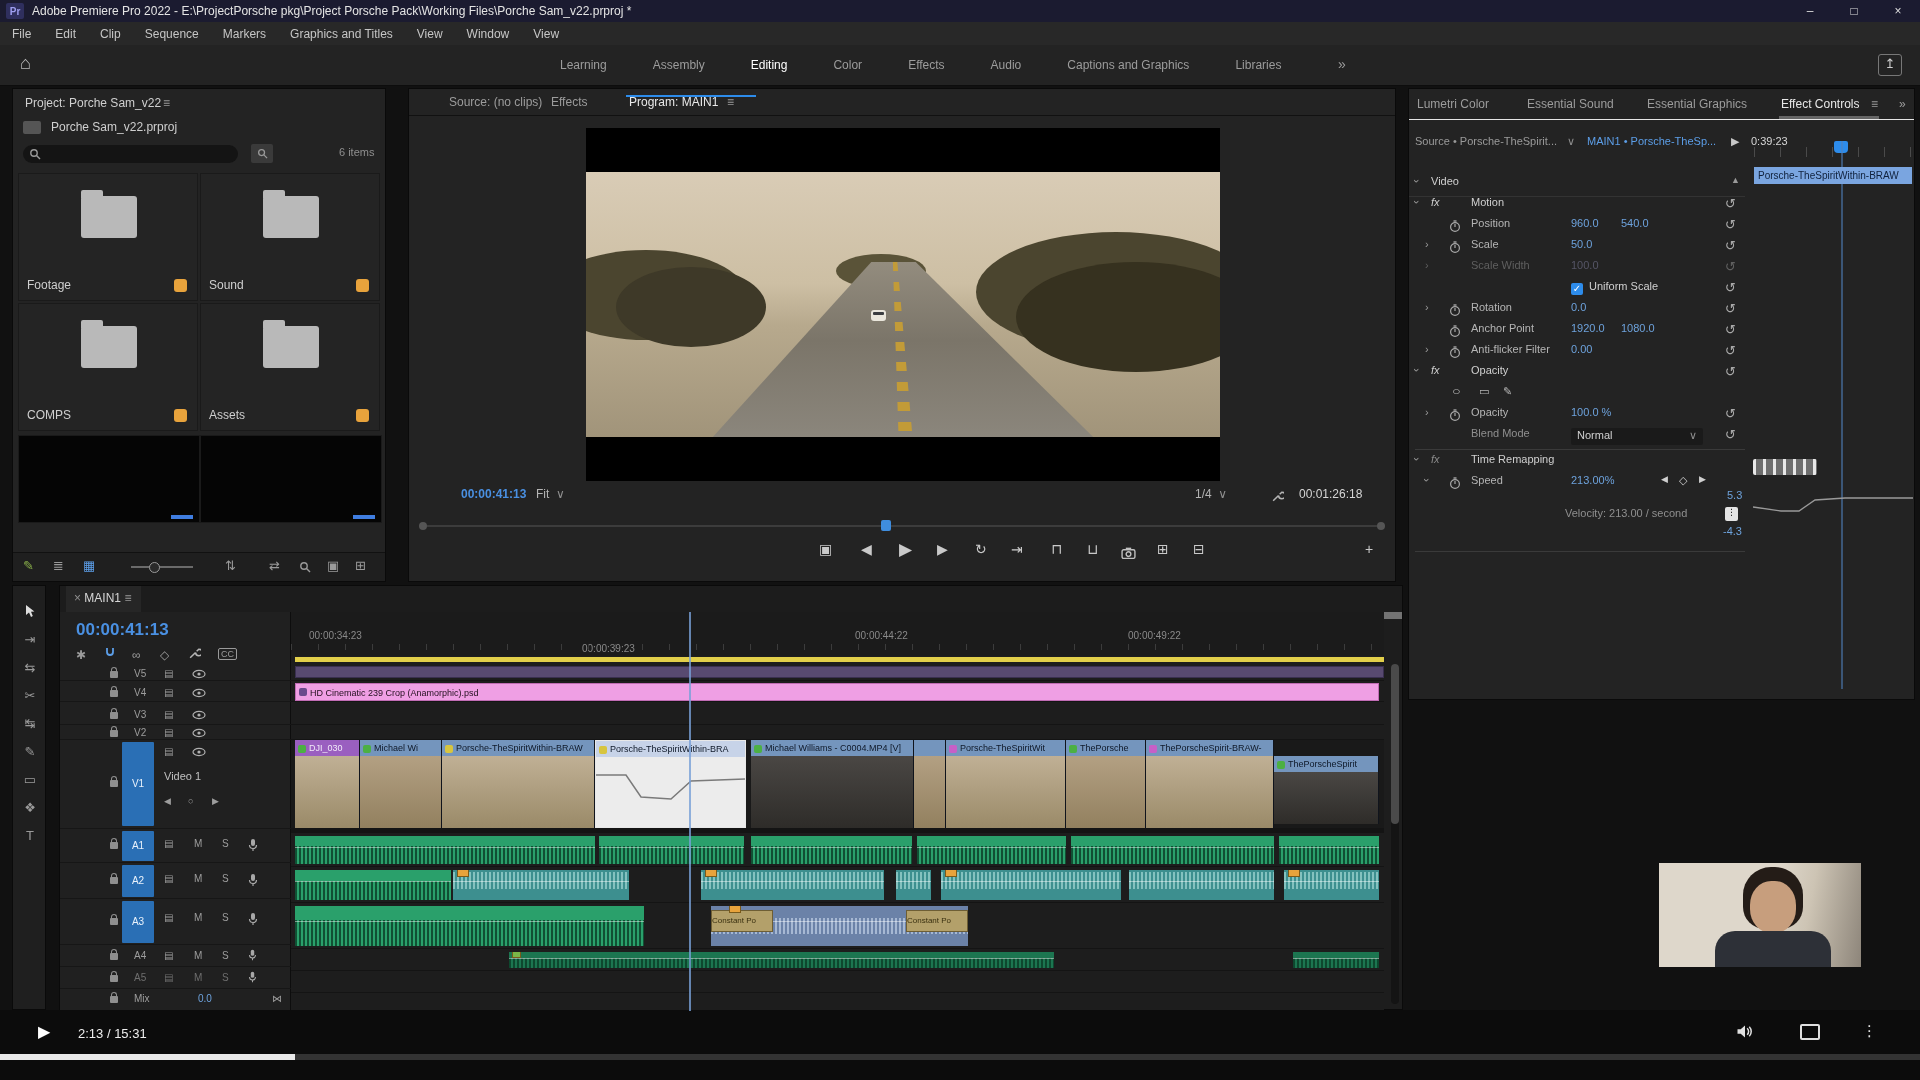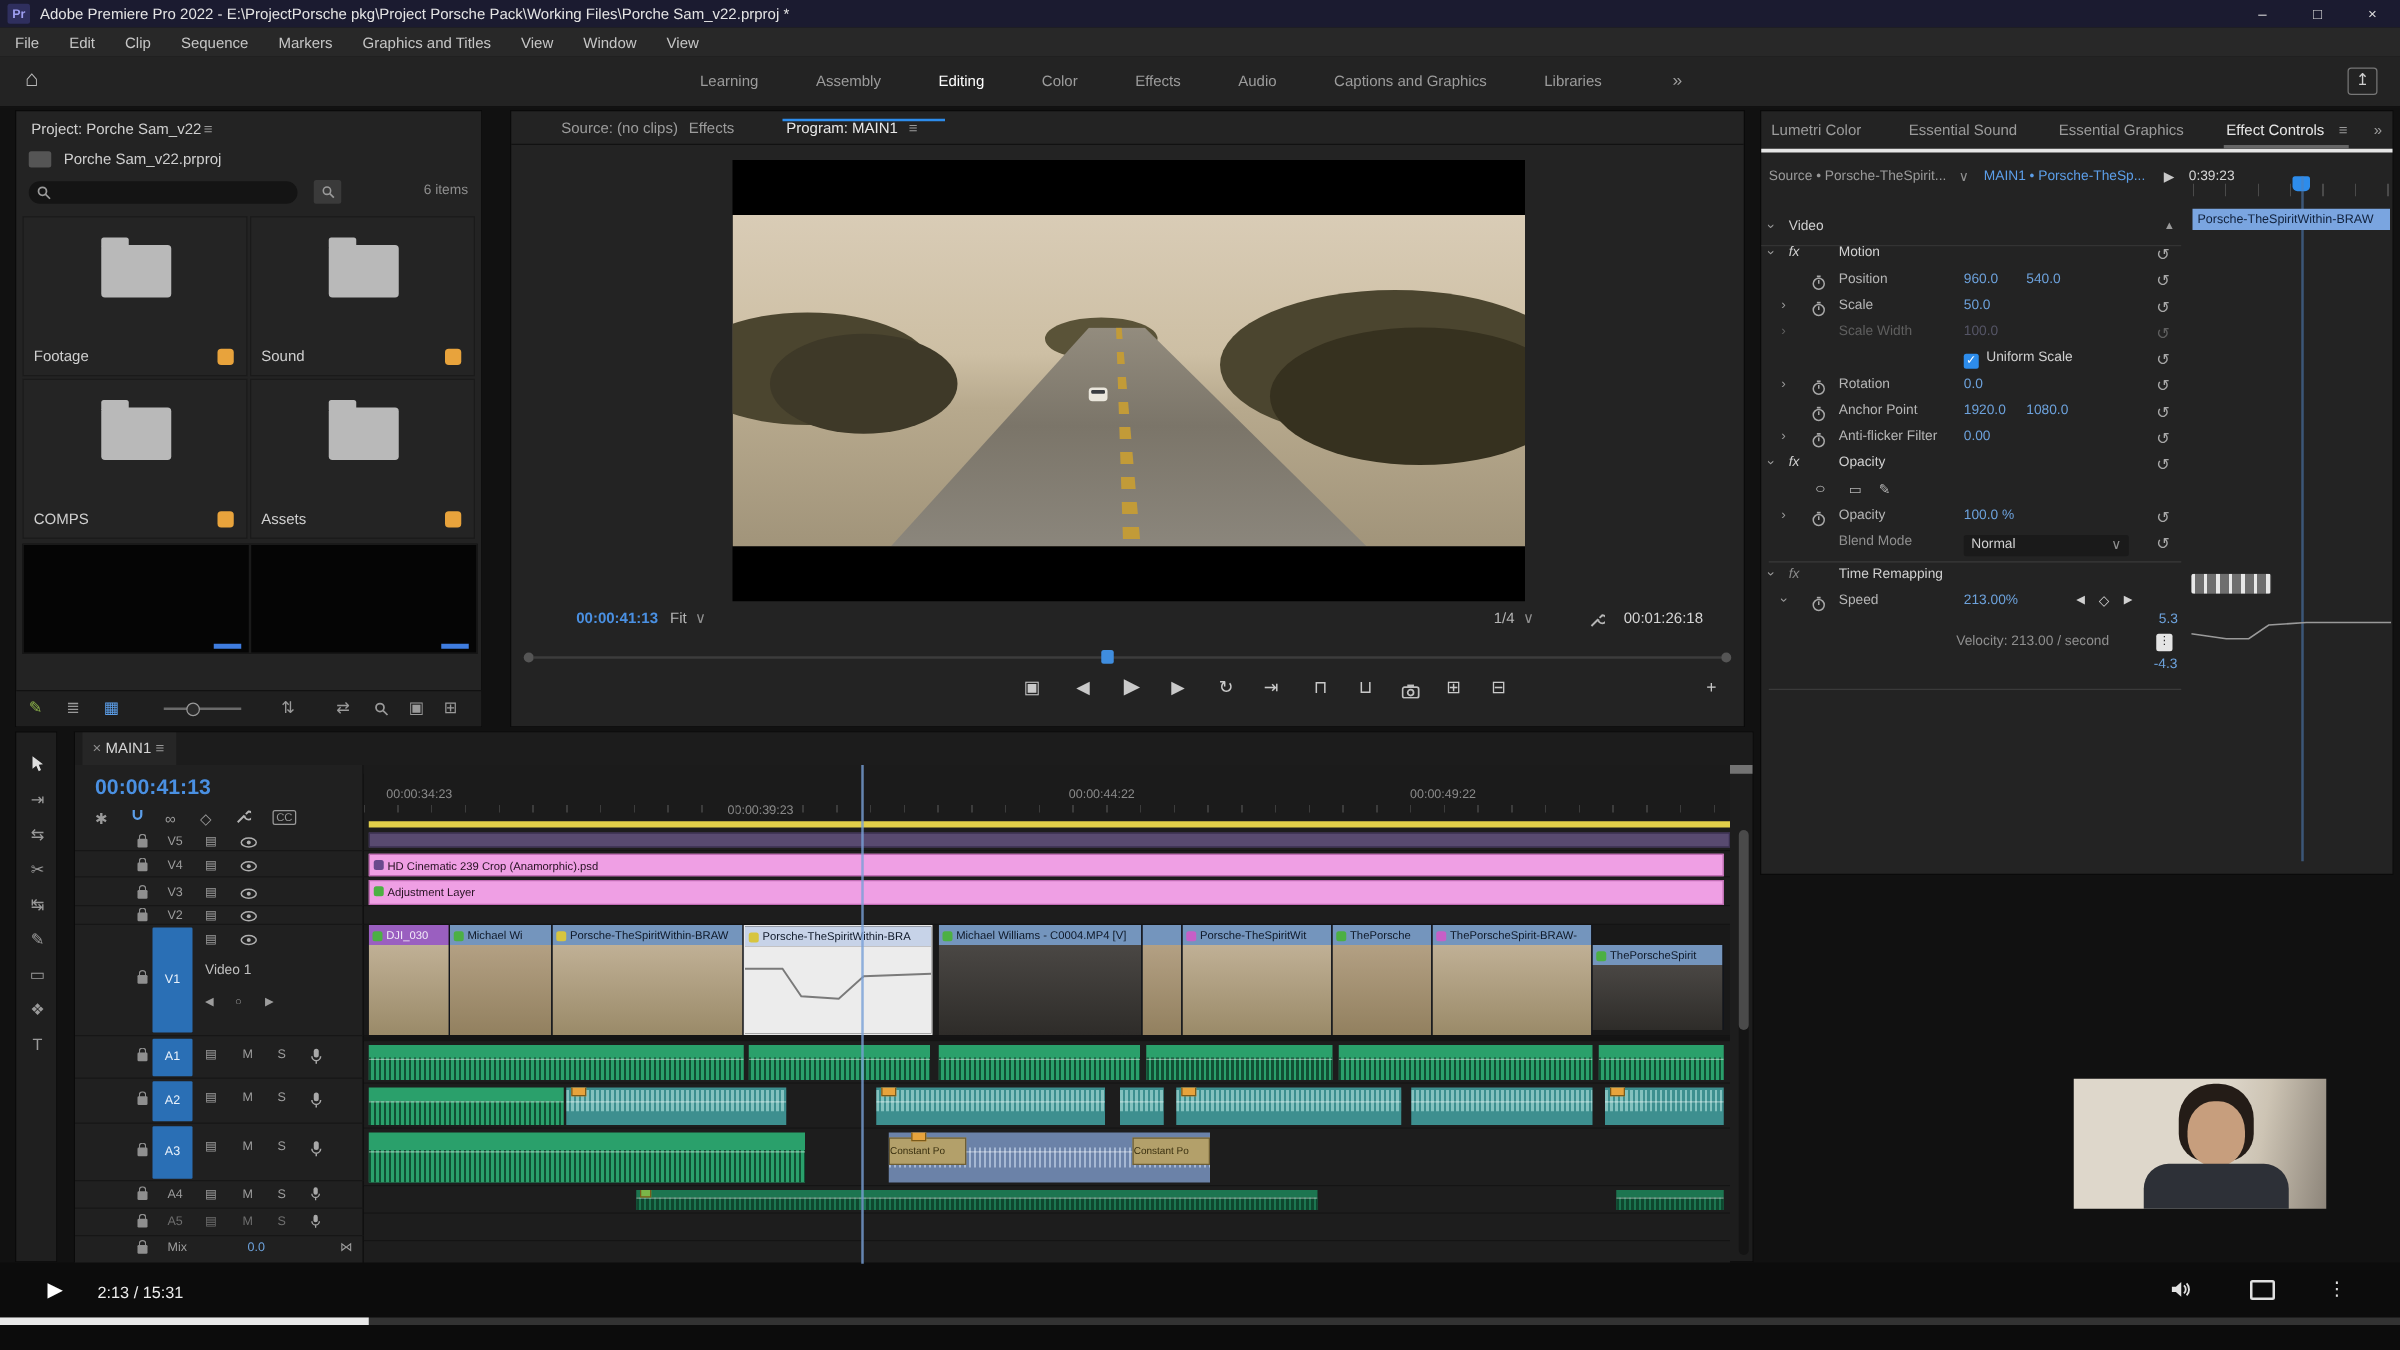--- a/index.html
+++ b/index.html
@@ -63,21 +63,21 @@
   .car i{position:absolute;left:2px;top:2px;width:11px;height:3px;background:#3a3c40;border-radius:1px;}
   .minfo{position:absolute;left:0;top:398px;width:100%;height:24px;font-size:12px;}
   .dd{position:absolute;top:0;height:18px;color:#b5b5b5;}
   .mscrub{position:absolute;left:10px;top:430px;width:966px;height:14px;}
   .mscrub .line{position:absolute;left:8px;right:8px;top:6px;height:2px;background:#3c3c3c;}
   .mscrub .dotl,.mscrub .dotr{position:absolute;top:3px;width:8px;height:8px;border-radius:50%;background:#555;}
   .mscrub .ph{position:absolute;top:1px;width:10px;height:11px;background:#3f8dde;border-radius:2px;}
   .mtransport{position:absolute;left:0;top:448px;width:100%;height:32px;color:#c9c9c9;}
   .mtransport span{position:absolute;top:4px;font-size:14px;}
   
-  .fxtabs{position:absolute;left:0;top:0;width:100%;height:30px;color:#9c9c9c;border-bottom:3px solid #e5e5e5;}
+  .fxtabs{position:absolute;left:0;top:0;width:100%;height:30px;color:#9c9c9c;border-bottom:1px solid #e5e5e5;}
   .fxtabs span{position:absolute;top:8px;}
   .fxhead{position:absolute;left:0;top:46px;width:100%;height:26px;font-size:11px;color:#9a9a9a;}
   .fxrow{position:absolute;left:0;width:340px;height:21px;font-size:11px;color:#b5b5b5;}
   .fxrow .tw{position:absolute;font-size:11px;color:#9a9a9a;}
   .rst{color:#a8a8a8;font-size:13px;}
   .swic{position:absolute;width:12px;height:12px;}
   .chk{position:absolute;left:162px;top:3px;width:12px;height:12px;background:#2d8ceb;border-radius:2px;color:#fff;
        font-size:10px;text-align:center;line-height:12px;}
   .blendbox{position:absolute;left:162px;top:1px;width:132px;height:17px;background:#1a1a1a;border-radius:2px;
             color:#d0d0d0;padding:1px 6px;box-sizing:border-box;}
@@ -663,23 +663,20 @@
       <div class="lane" style="top:239px;height:46px;"></div>
       <div class="lane" style="top:285px;height:22px;"></div>
       <div class="lane" style="top:307px;height:22px;"></div>
       <div class="lane" style="top:329px;height:18px;border-bottom:none;"></div>
 
       <div class="ab" style="left:4px;top:2px;width:1089px;height:12px;background:#584a70;border:1px solid #3a3050;box-sizing:border-box;"></div>
 
       <div class="pinkclip" style="left:4px;top:19px;width:1084px;height:18px;">
         <span class="fxb p" style="display:inline-block;width:8px;height:8px;border-radius:2px;margin:0 3px;"></span><span>HD Cinematic 239 Crop (Anamorphic).psd</span>
       </div>
-      <div class="pinkclip" style="left:4px;top:40px;width:1084px;height:20px;">
-        <span class="fxb g" style="display:inline-block;width:8px;height:8px;border-radius:2px;margin:0 3px;"></span><span>Adjustment Layer</span>
-      </div>
 
       <div class="clip" style="left:4px;top:76px;width:65px;height:88px;">
         <div class="chead" style="background:#9a5fc0;color:#f2eaf8;"><span class="fxb g"></span><span>DJI_030</span></div>
         <div class="cbody road2"></div>
       </div>
       <div class="clip" style="left:69px;top:76px;width:82px;height:88px;">
         <div class="chead"><span class="fxb g"></span><span>Michael Wi</span></div>
         <div class="cbody"></div>
       </div>
       <div class="clip" style="left:151px;top:76px;width:153px;height:88px;">

